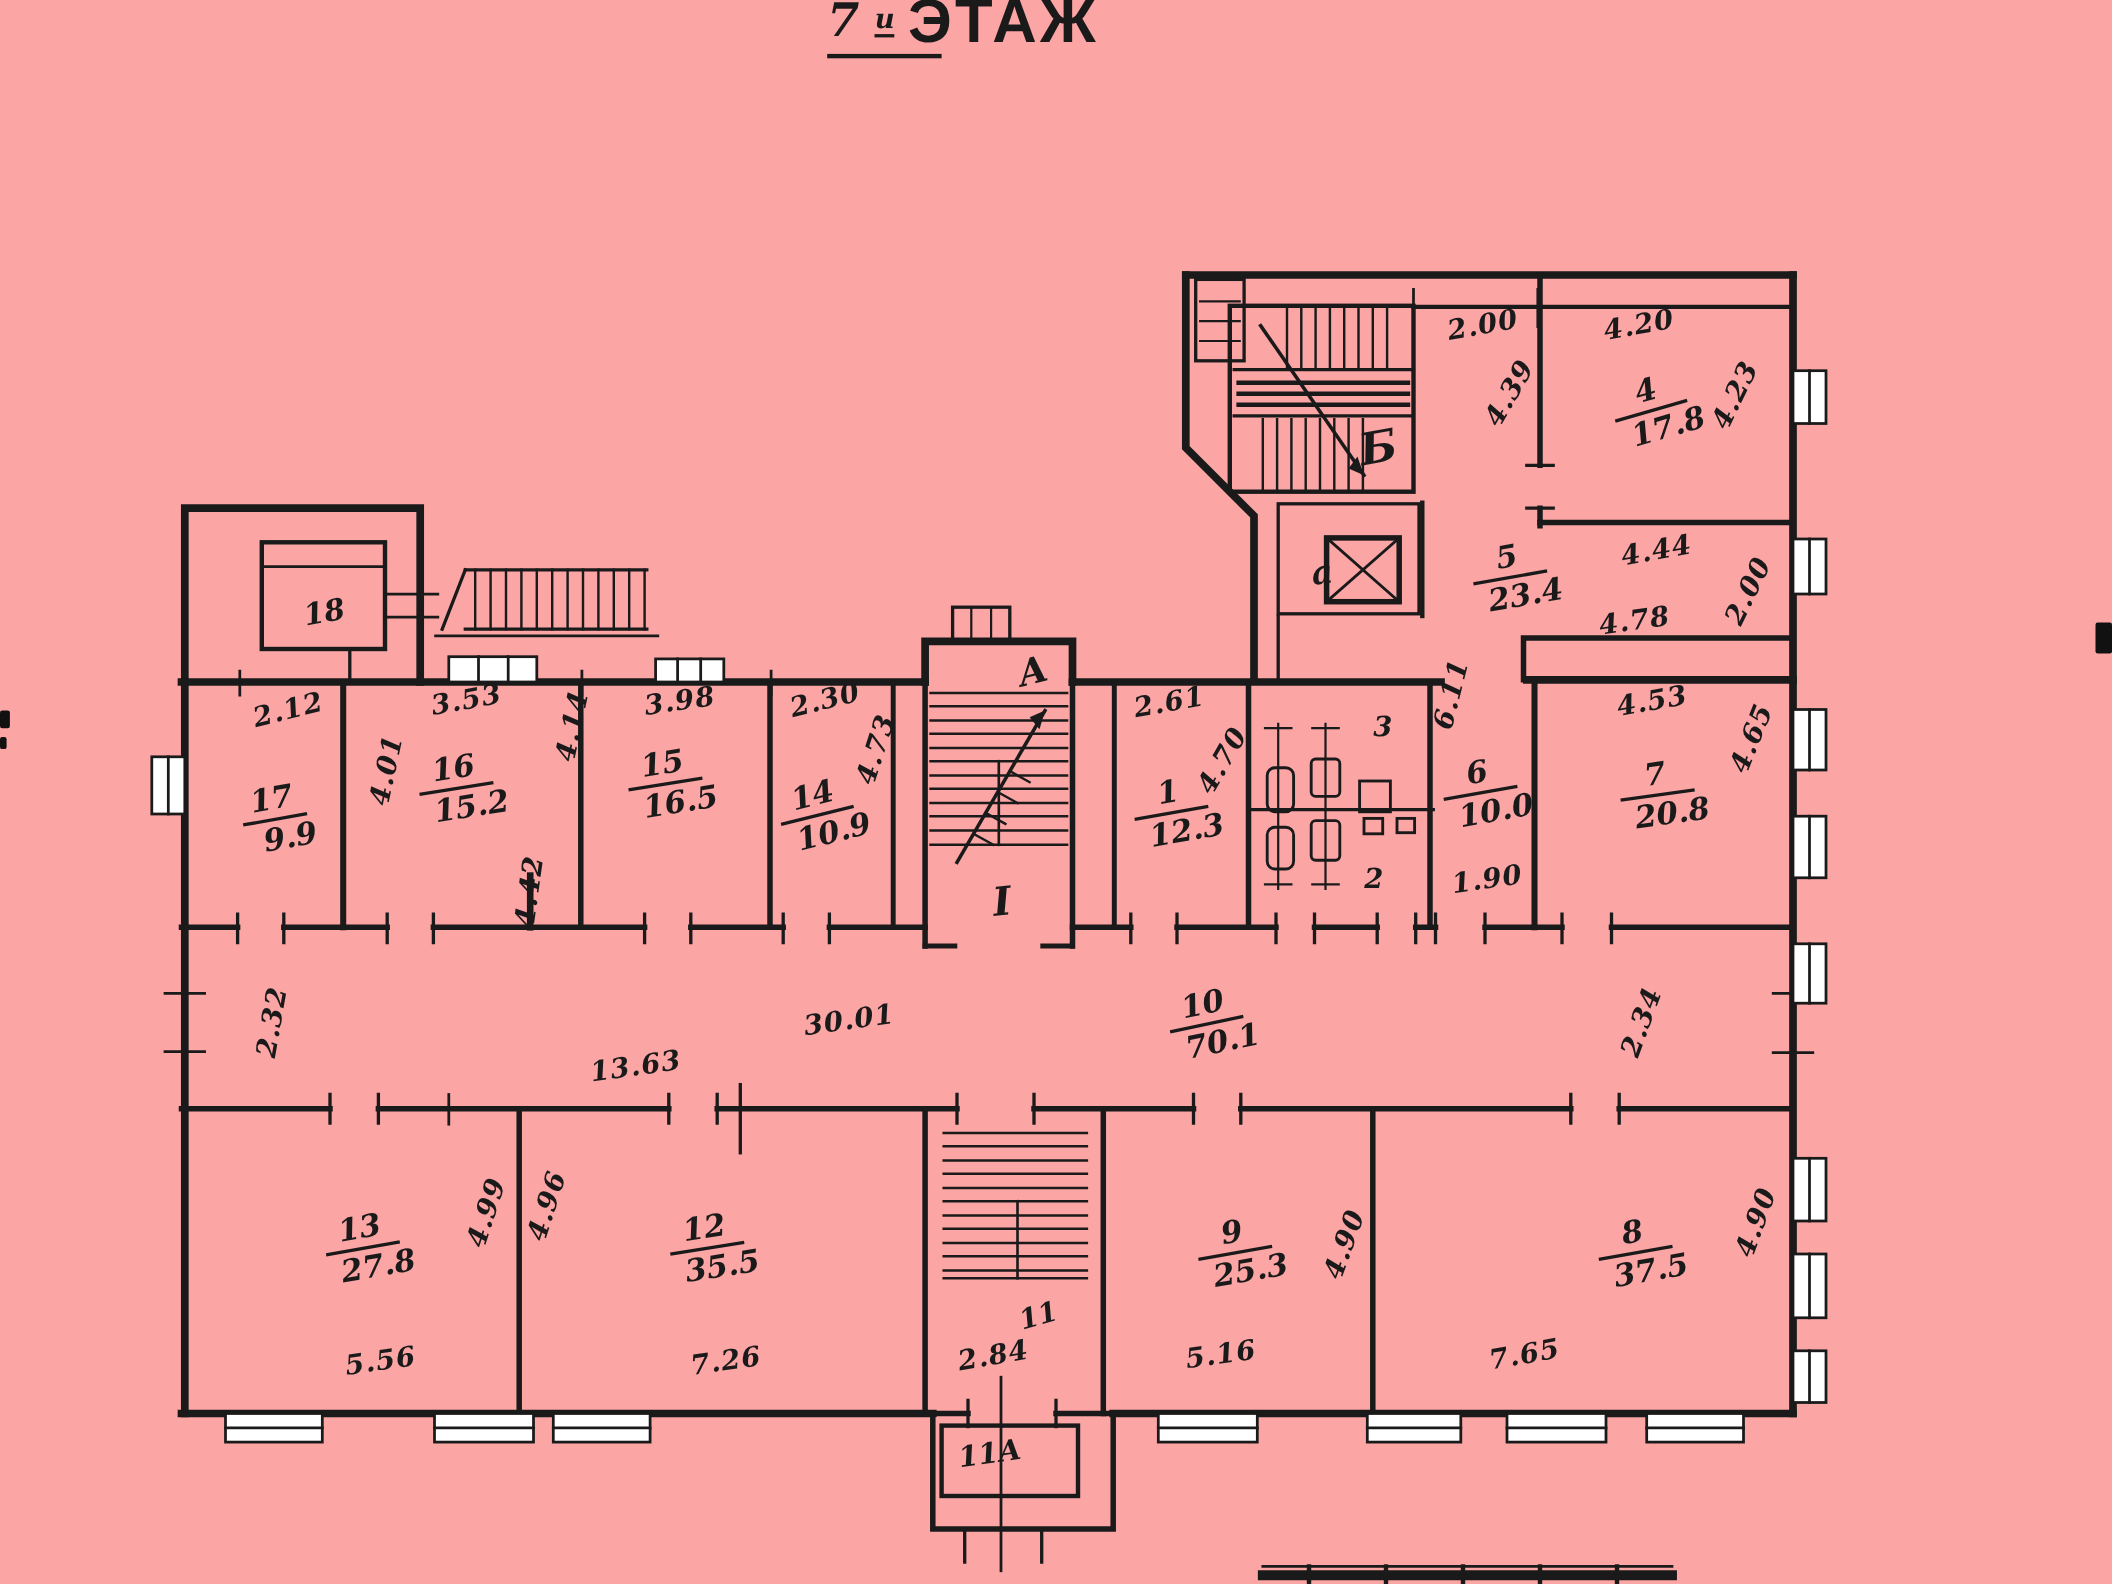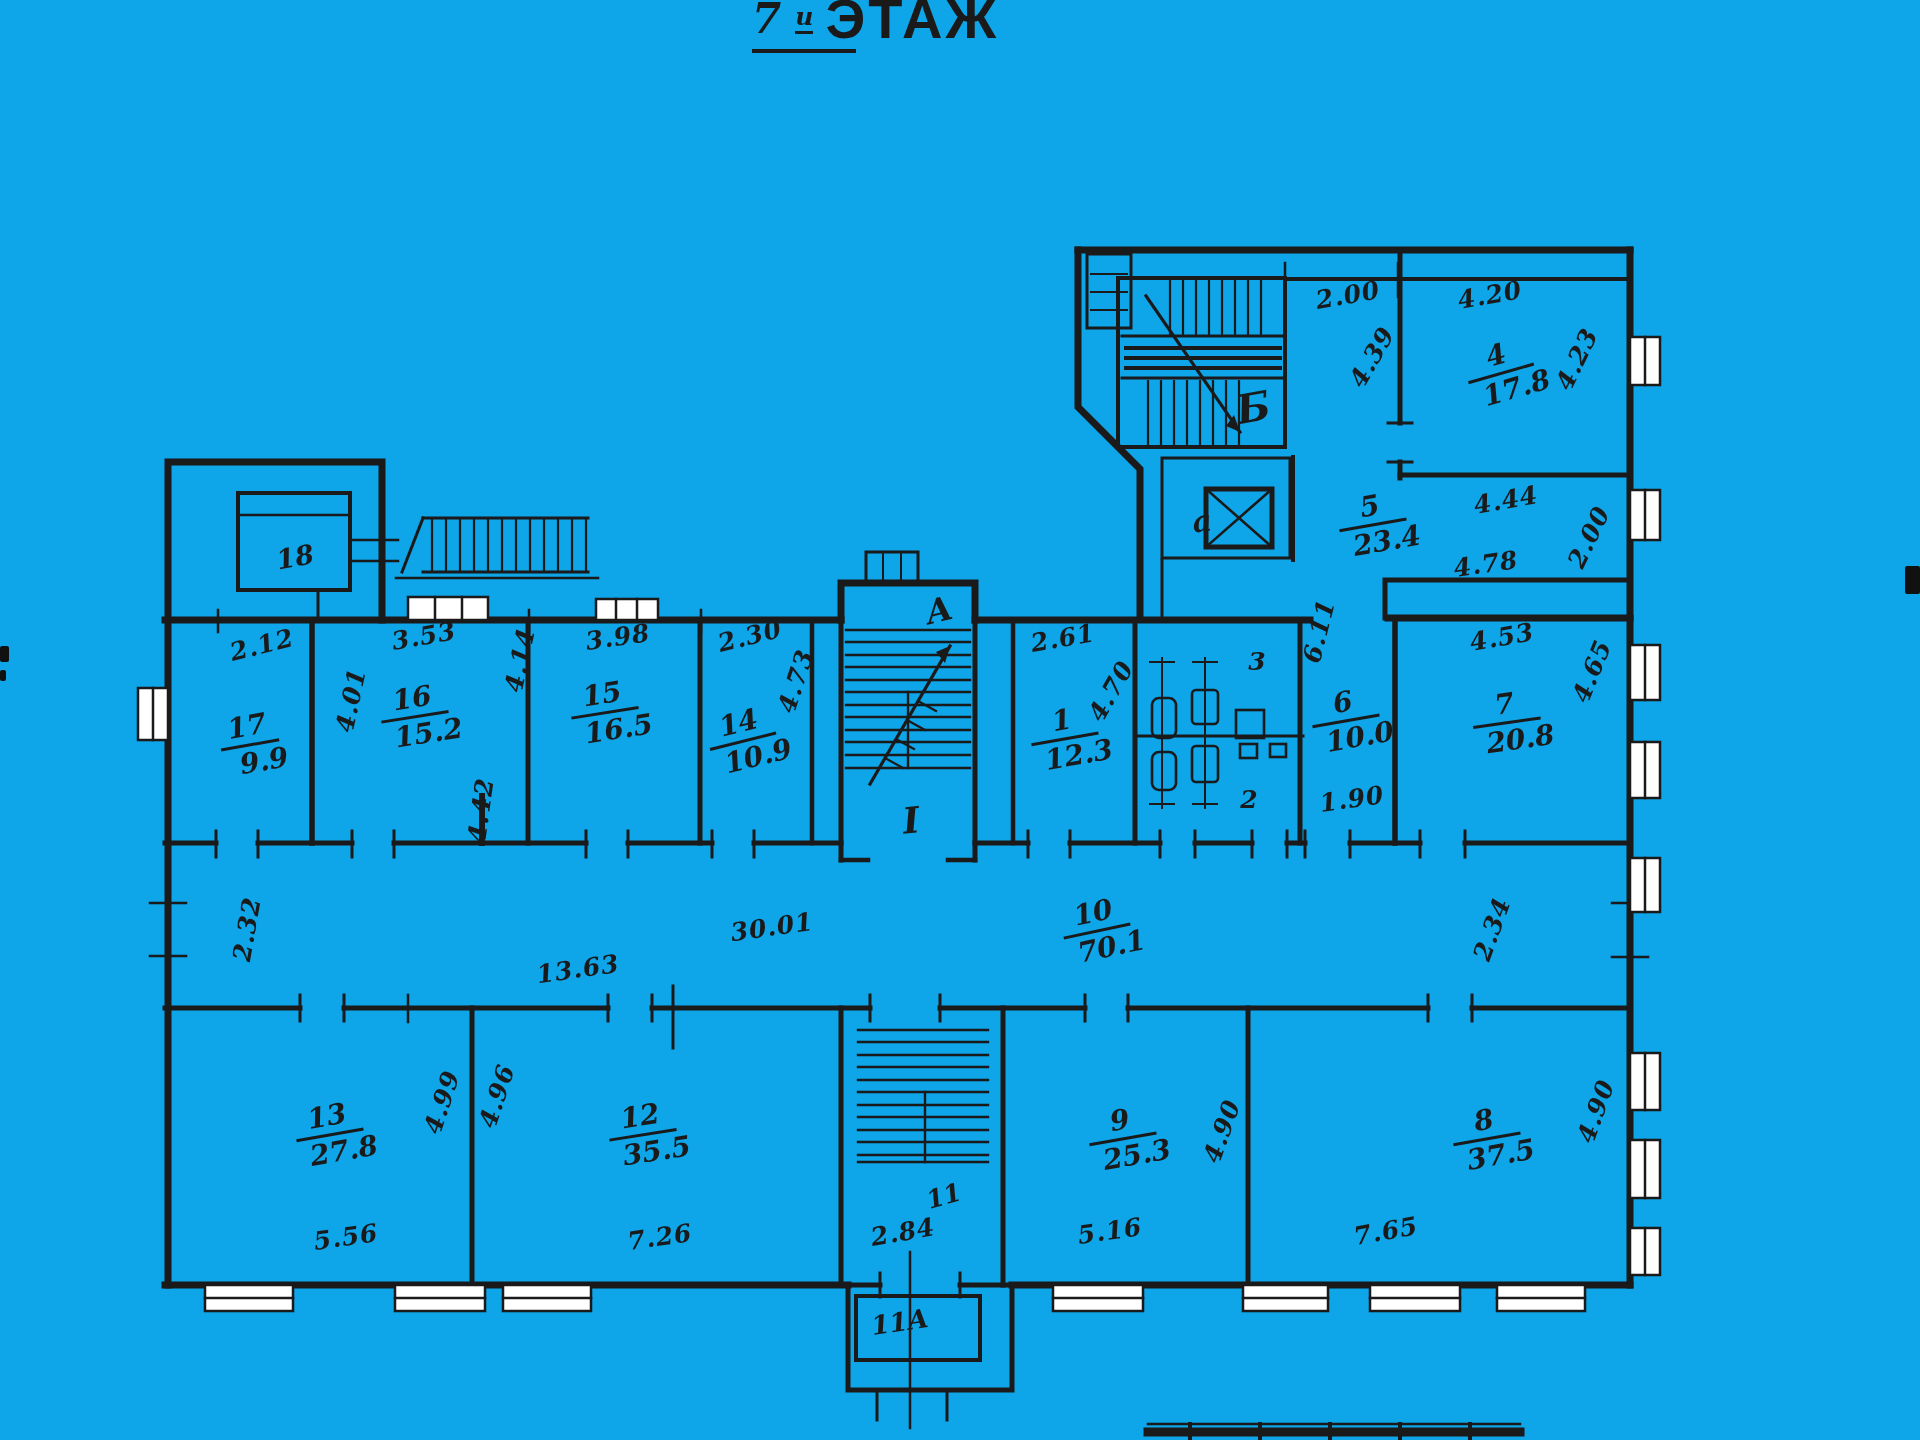--- a/index.html
+++ b/index.html
@@ -1,16 +1,16 @@
 <!DOCTYPE html>
 <html><head>
 <meta charset="utf-8">
 <style>
   html,body{margin:0;padding:0;background:#fff;}
-  #page{position:relative;width:1920px;height:1440px;background:#0ea5e9;overflow:hidden;
+  #page{position:relative;width:1920px;height:1440px;background:#fca5a5;overflow:hidden;
         font-family:"DejaVu Serif","Liberation Serif",serif;color:#1a1a1a;}
   svg{position:absolute;left:0;top:0;}
   #labels{position:absolute;left:0;top:0;width:100%;height:100%;}
   .room-label{position:absolute;text-align:center;font-style:italic;font-weight:600;line-height:1;}
   .room-label .num{display:block;font-size:28px;padding:0 10px 3px;border-bottom:3px solid #1a1a1a;transform:translateX(-5px);}
   .room-label .area{display:block;font-size:28px;padding-top:3px;transform:translateX(6px);}
   .dim{position:absolute;font-style:italic;font-weight:600;font-size:25px;white-space:nowrap;letter-spacing:1px;}
   .ann{position:absolute;font-style:italic;font-weight:600;white-space:nowrap;}
   #title{position:absolute;left:752px;top:-6px;white-space:nowrap;}
   #title .fnum{font-style:italic;font-weight:600;font-size:42px;vertical-align:top;}

